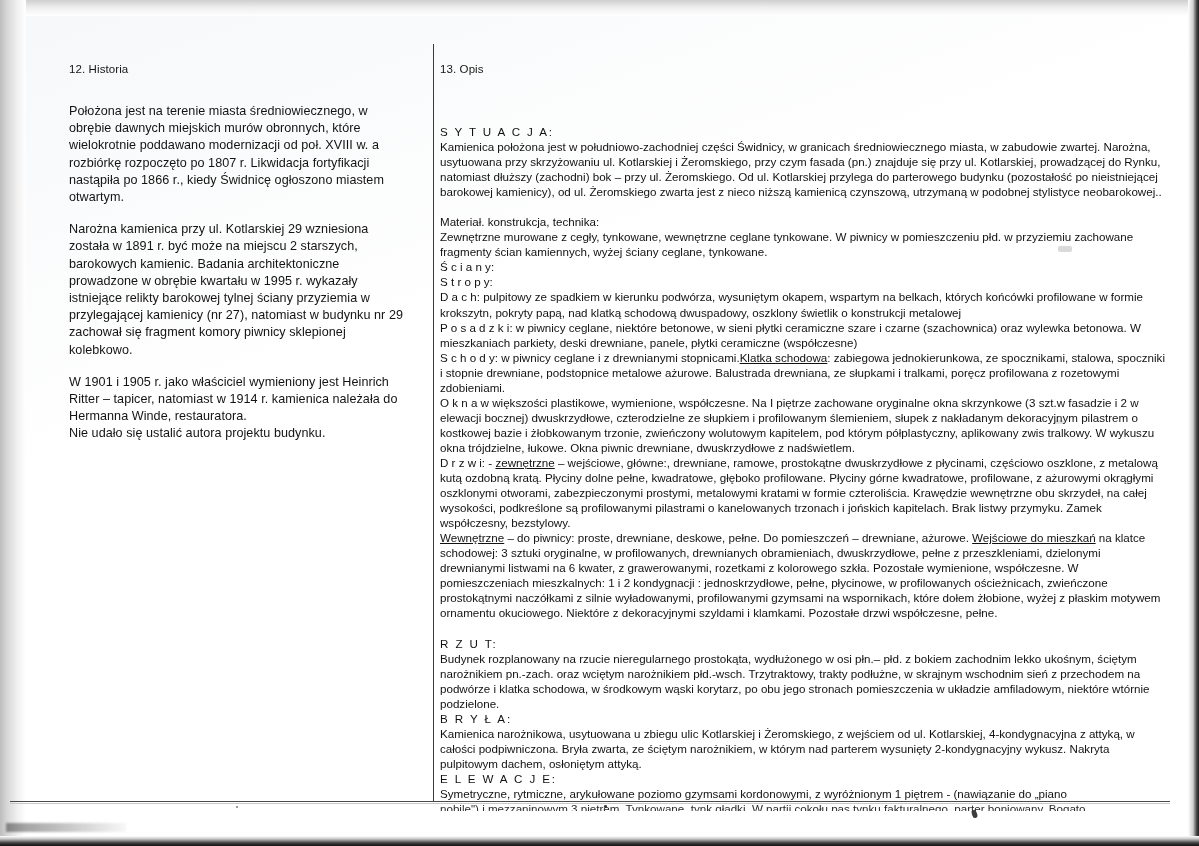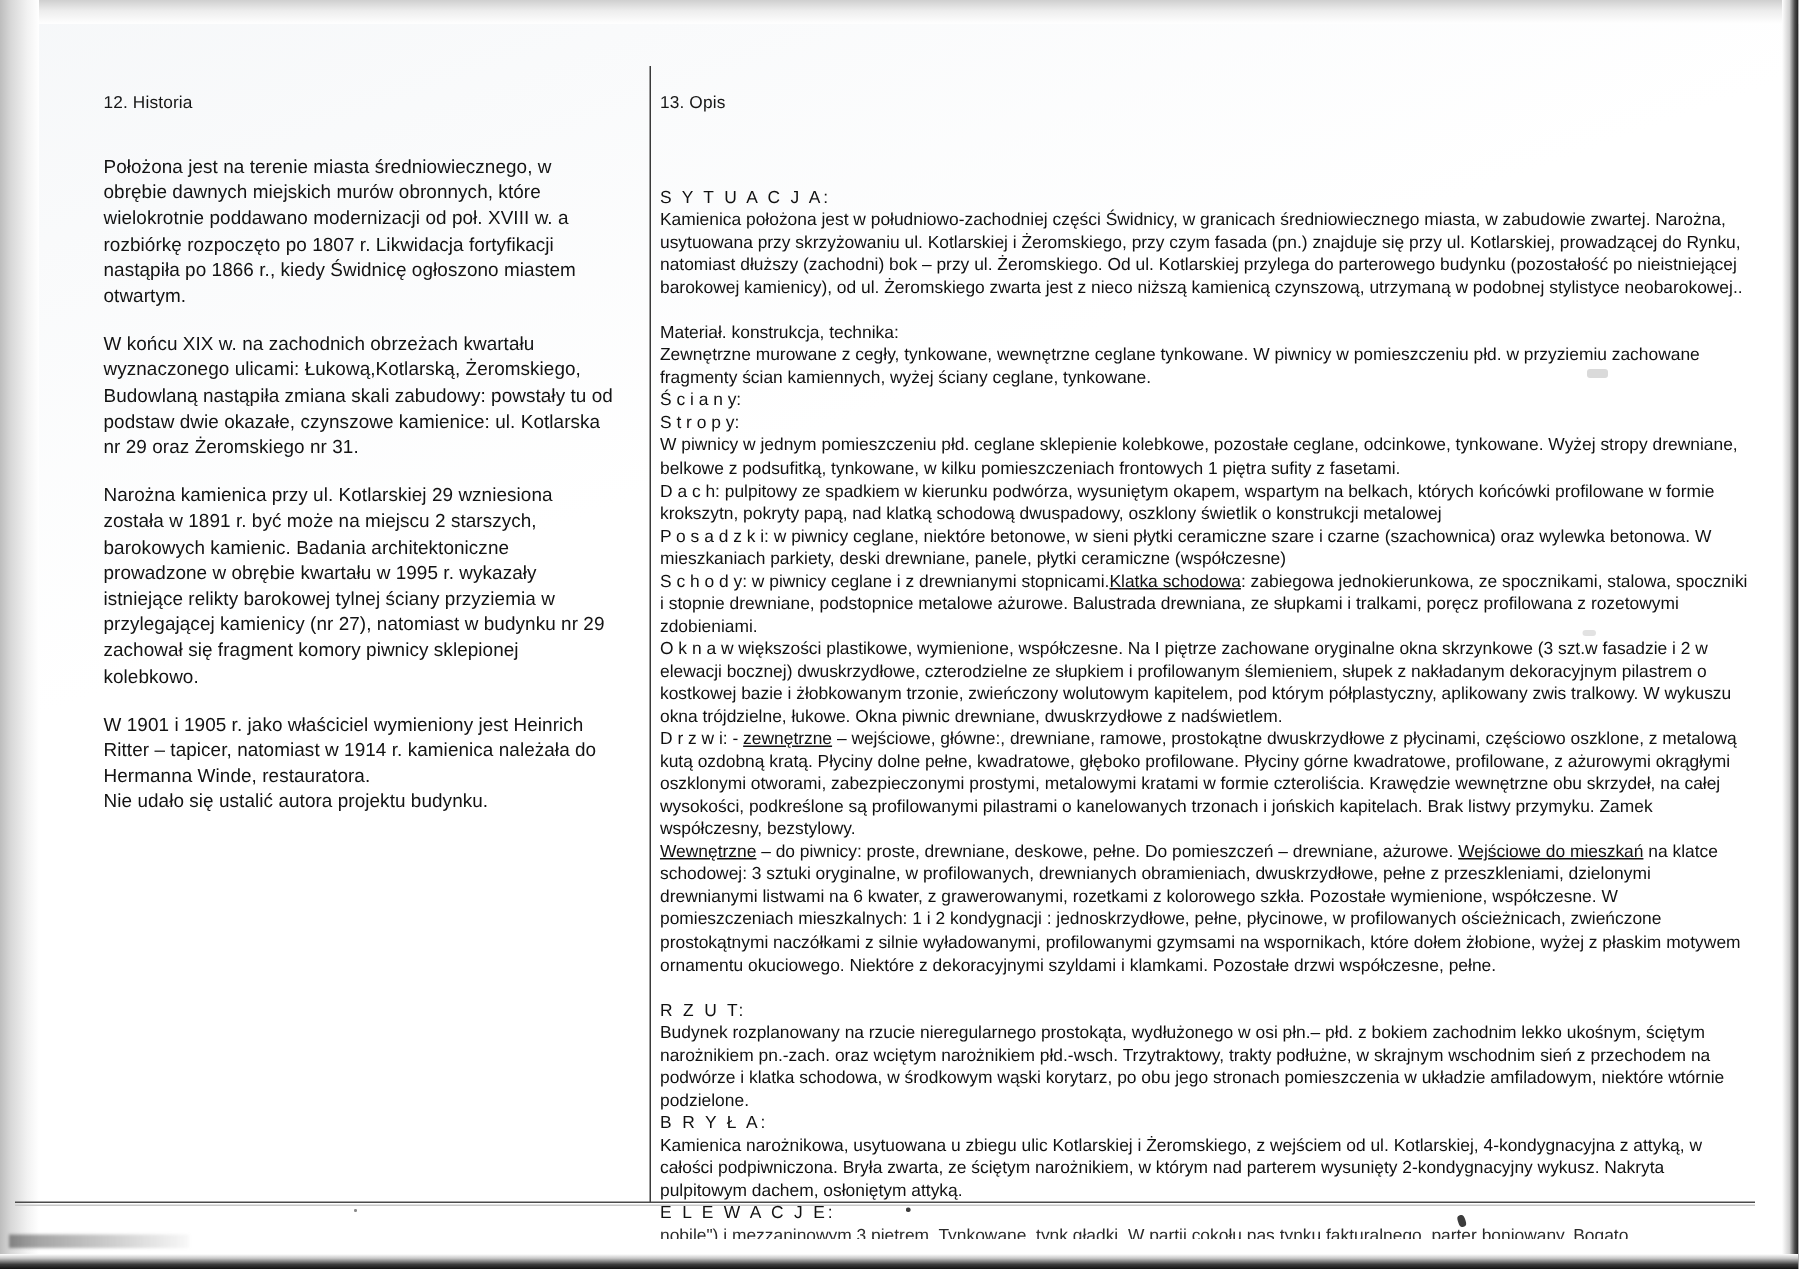--- a/index.html
+++ b/index.html
@@ -183,38 +183,36 @@
   <span class="speck s3"></span>
   <span class="speck s4"></span>
   <span class="speck s5"></span>
 
   <div class="field-no field-no-hist">12.  Historia</div>
 
   <div class="field-no field-no-opis">13. Opis</div>
 
   <div class="col-historia">
     <p>Położona jest na terenie miasta średniowiecznego, w obrębie dawnych miejskich murów obronnych, które wielokrotnie poddawano modernizacji od poł. XVIII w. a  rozbiórkę rozpoczęto po 1807 r. Likwidacja fortyfikacji  nastąpiła po 1866 r., kiedy Świdnicę ogłoszono miastem otwartym.</p>
-    <p>W końcu XIX w.  na zachodnich obrzeżach kwartału wyznaczonego ulicami: Łukową,Kotlarską, Żeromskiego, Budowlaną nastąpiła zmiana skali zabudowy: powstały tu od podstaw dwie okazałe, czynszowe kamienice: ul. Kotlarska nr 29 oraz Żeromskiego nr 31.</p>
     <p>Narożna kamienica przy ul. Kotlarskiej 29 wzniesiona została w 1891 r. być może na miejscu 2 starszych, barokowych kamienic. Badania architektoniczne prowadzone w obrębie kwartału w 1995 r. wykazały istniejące relikty barokowej tylnej ściany przyziemia w przylegającej kamienicy (nr 27), natomiast w budynku nr 29 zachował się fragment komory piwnicy sklepionej kolebkowo.</p>
     <p style="white-space:pre-line">W 1901 i 1905 r. jako właściciel wymieniony jest Heinrich Ritter – tapicer, natomiast w 1914  r. kamienica należała do Hermanna Winde, restauratora.
 Nie udało się ustalić autora projektu budynku.</p>
   </div>
 
   <div class="col-opis">
 
     <p class="spaced">S Y T U A C J A:</p>
     <p>Kamienica położona jest w południowo-zachodniej części Świdnicy, w granicach średniowiecznego miasta, w zabudowie zwartej. Narożna, usytuowana przy skrzyżowaniu ul. Kotlarskiej i Żeromskiego, przy czym fasada (pn.) znajduje się przy ul. Kotlarskiej, prowadzącej do Rynku, natomiast dłuższy (zachodni) bok – przy ul. Żeromskiego. Od ul. Kotlarskiej przylega do parterowego budynku (pozostałość po nieistniejącej barokowej kamienicy), od ul. Żeromskiego zwarta jest z nieco niższą kamienicą czynszową, utrzymaną w podobnej stylistyce neobarokowej..</p>
 
     <div class="gap"></div>
 
     <p class="bold">Materiał. konstrukcja, technika:</p>
     <p>Zewnętrzne murowane z cegły, tynkowane, wewnętrzne ceglane tynkowane.  W piwnicy w pomieszczeniu płd. w przyziemiu zachowane fragmenty ścian kamiennych, wyżej ściany ceglane, tynkowane.</p>
     <p>Ś c i a n y:</p>
     <p>S t r o p y:</p>
-    <p>W piwnicy w jednym pomieszczeniu płd. ceglane sklepienie kolebkowe, pozostałe ceglane, odcinkowe, tynkowane. Wyżej stropy drewniane, belkowe z podsufitką, tynkowane, w kilku pomieszczeniach frontowych  1 piętra sufity z fasetami.</p>
 
 
     <p><span>D a c h:</span><span> pulpitowy ze spadkiem w kierunku podwórza, wysuniętym okapem, wspartym na belkach, których końcówki profilowane w formie krokszytn, pokryty papą, nad klatką schodową dwuspadowy, oszklony świetlik o konstrukcji metalowej</span></p>
 
     <p><span>P o s a d z k i:</span><span> w piwnicy ceglane, niektóre betonowe, w sieni płytki ceramiczne szare i czarne (szachownica) oraz wylewka betonowa. W mieszkaniach parkiety, deski drewniane, panele, płytki ceramiczne (współczesne)</span></p>
 
     <p><span>S c h o d y:</span><span> w piwnicy ceglane i z drewnianymi stopnicami.</span><span class="u">Klatka schodowa</span><span>: zabiegowa jednokierunkowa, ze spocznikami, stalowa, spoczniki i stopnie drewniane, podstopnice metalowe ażurowe. Balustrada drewniana, ze słupkami i tralkami, poręcz profilowana z rozetowymi zdobieniami.</span></p>
 
     <p><span>O k n a</span><span>  w większości plastikowe, wymienione, współczesne. Na I piętrze zachowane oryginalne okna skrzynkowe (3  szt.w fasadzie i 2 w elewacji bocznej) dwuskrzydłowe, czterodzielne ze słupkiem i profilowanym ślemieniem, słupek z nakładanym dekoracyjnym pilastrem o kostkowej bazie i żłobkowanym trzonie, zwieńczony wolutowym kapitelem, pod którym półplastyczny, aplikowany zwis tralkowy. W wykuszu okna trójdzielne, łukowe. Okna piwnic drewniane, dwuskrzydłowe z nadświetlem.</span></p>
 
@@ -224,17 +222,18 @@
 
     <div class="gap"></div>
 
     <p class="spaced">R Z U T:</p>
     <p>Budynek rozplanowany na rzucie nieregularnego prostokąta, wydłużonego w osi płn.– płd. z bokiem zachodnim lekko ukośnym, ściętym narożnikiem pn.-zach. oraz wciętym narożnikiem płd.-wsch. Trzytraktowy, trakty podłużne, w skrajnym wschodnim sień z przechodem na podwórze i klatka schodowa, w środkowym wąski korytarz, po obu jego stronach pomieszczenia w układzie amfiladowym, niektóre wtórnie podzielone.</p>
 
     <p class="spaced">B R Y Ł A:</p>
     <p>Kamienica narożnikowa, usytuowana u zbiegu ulic Kotlarskiej i Żeromskiego, z wejściem od ul. Kotlarskiej, 4-kondygnacyjna z attyką, w całości podpiwniczona. Bryła zwarta, ze ściętym narożnikiem, w którym nad parterem wysunięty 2-kondygnacyjny wykusz. Nakryta pulpitowym dachem, osłoniętym attyką.</p>
 
     <p class="spaced">E L E W A C J E:</p>
+    <p>Symetryczne, rytmiczne, arykułowane poziomo gzymsami kordonowymi, z wyróżnionym 1 piętrem - (nawiązanie do „piano</p>
     <p class="clipped">nobile") i mezzaninowym 3 pietrem. Tynkowane, tynk gładki. W partii cokołu pas tynku fakturalnego, parter boniowany. Bogato</p>
 
   </div>
 
 </div>
 
 </body></html>

